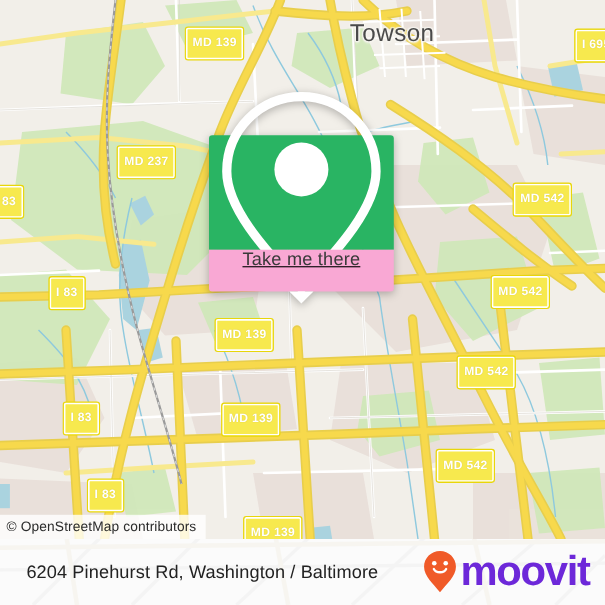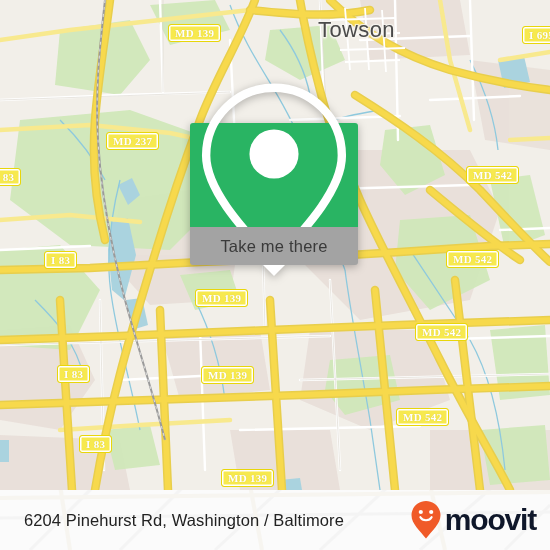--- a/index.html
+++ b/index.html
@@ -8,60 +8,60 @@
 
   #app{position:relative;width:550px;height:550px;overflow:hidden;background:#fff;}
 
   
   #map{position:absolute;left:0;top:0;width:550px;height:490px;overflow:hidden;
        background:#f2efe9;}
   #map svg{display:block;width:550px;height:490px;}
 
   
   .shield{position:absolute;background:#f7e94e;border:1.5px solid #e8d60a;
-          border-radius:3px;padding:0;height:18px;box-sizing:border-box;
+          border-radius:3px;padding:0;height:31px;box-sizing:border-box;
           display:flex;align-items:center;justify-content:center;
-          box-shadow:inset 0 0 0 1.5px #ffffff;font-family:Liberation Serif, serif;}
+          box-shadow:inset 0 0 0 1.5px #ffffff;}
   .shield span{color:#ffffff;font-size:11px;font-weight:bold;letter-spacing:.3px;
                line-height:1;white-space:nowrap;padding:0 6px;
                text-shadow:0 0 1px rgba(150,130,0,.35);}
 
   .placelabel{position:absolute;color:#4a4a4a;font-size:22px;letter-spacing:.4px;
               white-space:nowrap;
               text-shadow:1px 1px 1px #f6f4ef,-1px 1px 1px #f6f4ef,
                           1px -1px 1px #f6f4ef,-1px -1px 1px #f6f4ef,
                           0 2px 2px #f6f4ef;}
 
   
   #attrib{position:absolute;left:0;bottom:0;height:22px;display:flex;align-items:center;
           background:rgba(255,255,255,.80);padding:0 8px 0 6px;
           font-size:12.5px;color:#2b2b2b;white-space:nowrap;letter-spacing:.1px;}
 
   
   #card{position:absolute;left:190px;top:123px;width:168px;
         filter:drop-shadow(0 2px 4px rgba(0,0,0,.28));}
   #card-top{background:#29b463;height:104px;border-radius:3px 3px 0 0;
             display:flex;align-items:center;justify-content:center;}
-  #card-bottom{position:relative;background:#a3a3a3;height:38px;border-radius:0 0 3px 3px;
-               display:flex;align-items:center;justify-content:center;}
+  #card-bottom{position:relative;background:#f9a8d4;height:38px;border-radius:0 0 3px 3px;
+               display:flex;justify-content:center;text-decoration:underline;}
   #card-label{color:#3a3a3a;font-size:16.5px;letter-spacing:.2px;}
   #card-tail{position:absolute;left:50%;bottom:-11px;margin-left:-11px;width:0;height:0;
              border-left:11px solid transparent;border-right:11px solid transparent;
              border-top:11px solid #ffffff;}
 
   
   #footer{position:absolute;left:0;top:490px;width:550px;height:60px;
           background:#fbfbfb;overflow:hidden;}
   #footer-wm{position:absolute;left:0;top:0;width:550px;height:60px;opacity:.5;}
   #footer-inner{position:relative;width:550px;height:60px;display:flex;
                 align-items:center;justify-content:space-between;
                 padding:0 14px 0 24px;box-sizing:border-box;}
   #footer-address{color:#222;font-size:16.5px;letter-spacing:.1px;white-space:nowrap;}
   #logo{display:flex;align-items:center;gap:3px;}
-  #logo-word{color:#0f172a;font-size:30px;font-weight:bold;letter-spacing:-1.2px;
+  #logo-word{color:#6d28d9;font-size:38px;font-weight:bold;letter-spacing:-1.2px;
              line-height:1;}
 </style>
 </head>
 <body>
 
 <div id="app">
 
   <div id="map">
     <svg viewBox="0 0 550 490" xmlns="http://www.w3.org/2000/svg">
       <defs>
@@ -263,20 +263,21 @@
     <div class="shield" style="left:396px;top:408px;">
         <span>MD 542</span>
       </div>
     <div class="shield" style="left:79px;top:435px;">
         <span>I 83</span>
       </div>
     <div class="shield" style="left:221px;top:469px;">
         <span>MD 139</span>
       </div>
 
+    <div id="attrib">© OpenStreetMap contributors</div>
 
     <div id="card">
       <div id="card-top">
         <svg width="52" height="62" viewBox="0 0 52 62">
           <path d="M26 4 C14.4 4 5 13.4 5 25 C5 35 15 46.5 26 58 C37 46.5 47 35 47 25 C47 13.4 37.6 4 26 4 Z" fill="none" stroke="#ffffff" stroke-width="2.6"></path>
           <circle cx="26" cy="24.5" r="7.6" fill="#ffffff"></circle>
         </svg>
       </div>
       <div id="card-bottom">
         <span id="card-label">Take me there</span>

